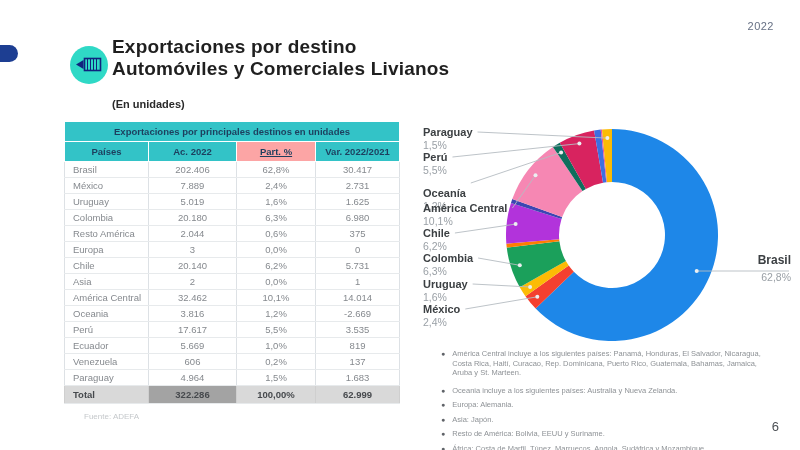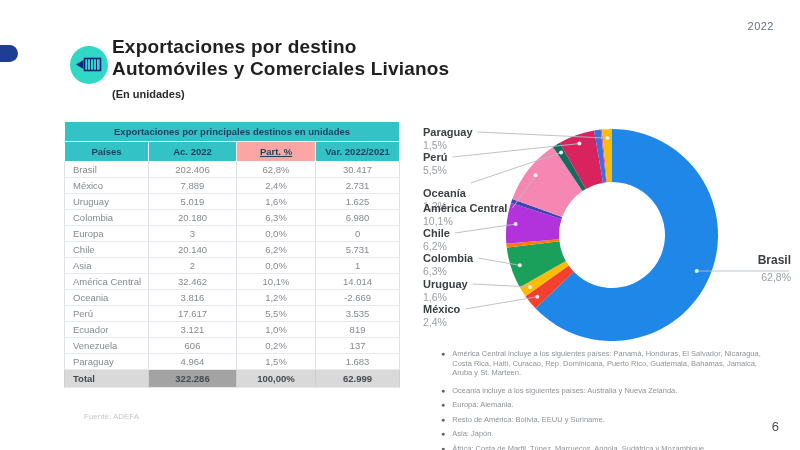--- a/index.html
+++ b/index.html
@@ -4,21 +4,21 @@
 <style>
   html,body{margin:0;padding:0;width:800px;height:450px;}
   .slide{position:relative;width:800px;height:450px;background:#ffffff;overflow:hidden;
          font-family:"Liberation Sans", sans-serif;-webkit-font-smoothing:antialiased;}
   
   .pill{position:absolute;left:-9px;top:45px;width:27px;height:17px;border-radius:9px;background:#1d3e92;}
   .icon-circle{position:absolute;left:70px;top:46px;width:38px;height:38px;border-radius:50%;background:#2fd9c6;
                display:flex;align-items:center;justify-content:center;}
   .title-block{position:absolute;left:112px;top:36px;}
   .title-line{font-size:19px;font-weight:bold;color:#1f1f1f;line-height:22px;letter-spacing:.2px;}
-  .subtitle{font-size:11px;font-weight:bold;color:#2a2a2a;margin-top:8px;}
+  .subtitle{font-size:11px;font-weight:bold;color:#2a2a2a;margin-top:18px;}
   .year{position:absolute;top:20px;right:26px;font-size:11px;color:#667084;letter-spacing:.5px;}
   .page-num{position:absolute;bottom:16px;right:21px;font-size:13px;color:#4b4f54;}
   .source{position:absolute;left:84px;top:412px;font-size:8px;color:#c5c8cb;}
   
   .tbl-wrap{position:absolute;left:64px;top:121px;width:335px;}
   table{border-collapse:collapse;width:335px;table-layout:fixed;}
   col.c0{width:84px}col.c1{width:88px}col.c2{width:79px}col.c3{width:84px}
   .tbl-title td{background:#33c3c7;color:#1d3f5e;font-weight:bold;font-size:9.5px;text-align:center;
                 height:17px;border:1px solid #ffffff;}
   .tbl-head td{background:#33c3c7;color:#1d3f5e;font-weight:bold;font-size:9.5px;text-align:center;
@@ -109,20 +109,26 @@
             <td>1,6%</td>
             <td>1.625</td>
           </tr>
           <tr>
             <td class="c-name">Colombia</td>
             <td>20.180</td>
             <td>6,3%</td>
             <td>6.980</td>
           </tr>
           <tr>
+            <td class="c-name">Resto América</td>
+            <td>2.044</td>
+            <td>0,6%</td>
+            <td>375</td>
+          </tr>
+          <tr>
             <td class="c-name">Europa</td>
             <td>3</td>
             <td>0,0%</td>
             <td>0</td>
           </tr>
           <tr>
             <td class="c-name">Chile</td>
             <td>20.140</td>
             <td>6,2%</td>
             <td>5.731</td>
@@ -146,21 +152,21 @@
             <td>-2.669</td>
           </tr>
           <tr>
             <td class="c-name">Perú</td>
             <td>17.617</td>
             <td>5,5%</td>
             <td>3.535</td>
           </tr>
           <tr>
             <td class="c-name">Ecuador</td>
-            <td>3.121</td>
+            <td>5.669</td>
             <td>1,0%</td>
             <td>819</td>
           </tr>
           <tr>
             <td class="c-name">Venezuela</td>
             <td>606</td>
             <td>0,2%</td>
             <td>137</td>
           </tr>
           <tr>
@@ -263,25 +269,25 @@
       <div class="note">
         <span class="bullet">●</span>
         <span class="note-text">Oceania incluye a los siguientes países: Australia y Nueva Zelanda.</span>
       </div>
       <div class="note">
         <span class="bullet">●</span>
         <span class="note-text">Europa: Alemania.</span>
       </div>
       <div class="note">
         <span class="bullet">●</span>
+        <span class="note-text">Asia: Japón.</span>
+      </div>
+      <div class="note">
+        <span class="bullet">●</span>
         <span class="note-text">Resto de América: Bolivia, EEUU y Suriname.</span>
-      </div>
-      <div class="note">
-        <span class="bullet">●</span>
-        <span class="note-text">Asia: Japón.</span>
       </div>
       <div class="note">
         <span class="bullet">●</span>
         <span class="note-text">África: Costa de Marfil, Túnez, Marruecos, Angola, Sudáfrica y Mozambique.</span>
       </div>
     </div>
 
   <div class="page-num">6</div>
 </div>
 

